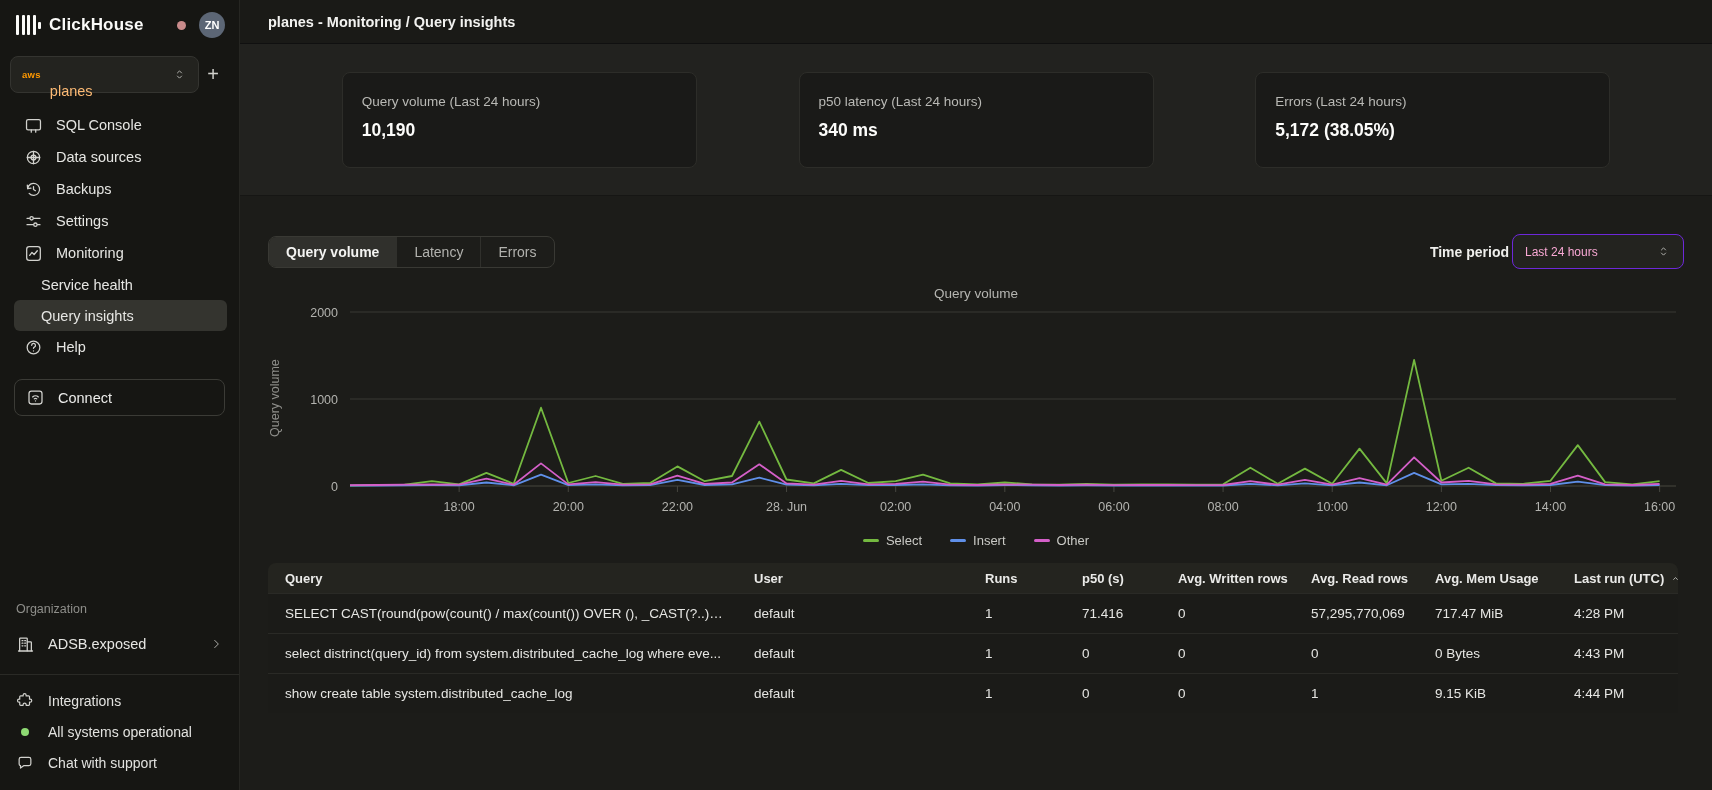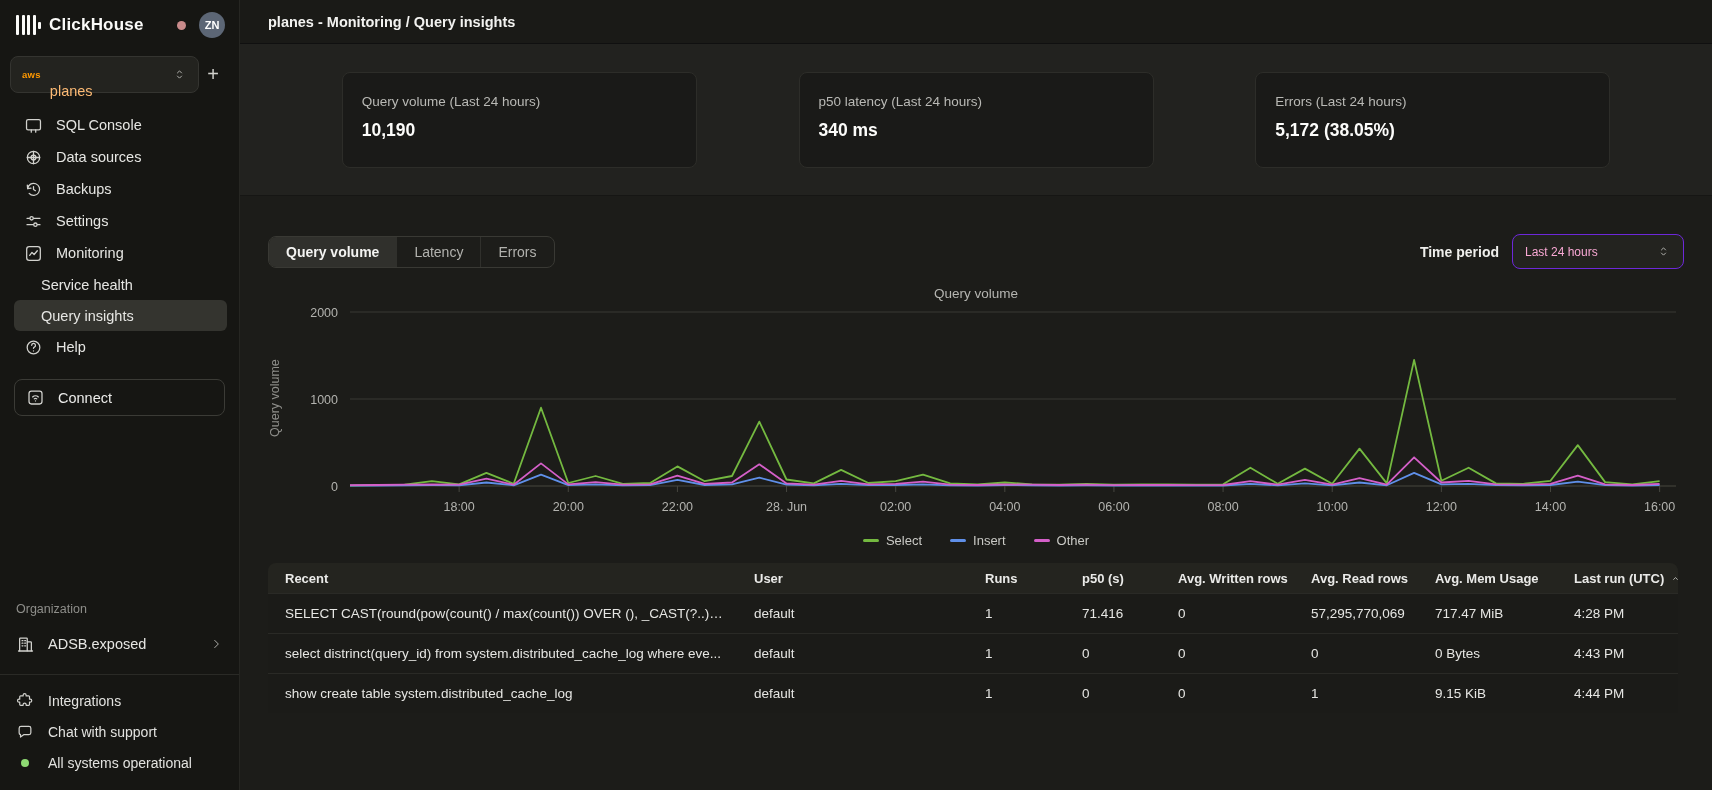--- a/index.html
+++ b/index.html
@@ -49,21 +49,21 @@
   .stats-band { height:152px; flex:none; background:#22221f; display:flex; align-items:center; justify-content:space-evenly; border-bottom:1px solid #161614; }
   .stat-card { width:355px; height:96px; background:#1a1a18; border:1px solid #2d2d29; border-radius:8px; padding:21px 19px; }
   .stat-label { font-size:13.5px; color:#b9b9b5; }
   .stat-value { font-size:17.5px; font-weight:700; color:#fcfcfa; margin-top:11px; }
   .content { flex:1; padding:0 28px; display:flex; flex-direction:column; min-height:0; }
   .controls-row { display:flex; align-items:center; justify-content:space-between; margin-top:38px; }
   .tab-group { display:inline-flex; border:1px solid #393934; border-radius:8px; overflow:hidden; background:#1d1d1a; }
   .tab { padding:7px 17px; font-size:14px; color:#b2b2ae; border-left:1px solid #30302c; }
   .tab:first-child { border-left:none; }
   .tab.active { background:#30302c; color:#f4f4f2; font-weight:600; }
-  .time-wrap { display:flex; align-items:center; gap:13px; }
+  .time-wrap { display:flex; align-items:center; gap:3px; }
   .time-label { font-size:14px; font-weight:700; color:#efefec; }
   .select-box { display:flex; align-items:center; justify-content:space-between; width:172px; height:35px; background:#23231f; border:1px solid #6d28d9; border-radius:8px; padding:0 12px; font-size:12px; color:#f9a8d4; }
 
   .chart-title { text-align:center; font-size:13.5px; color:#b5b5b1; margin-top:17px; }
   .chart-flex { display:flex; margin-top:5px; }
   .ylabel-col { width:18px; flex:none; display:flex; }
   .ylabel { writing-mode:vertical-rl; transform:rotate(180deg); font-size:12.5px; color:#8f8f8b; height:185px; display:flex; justify-content:center; }
   .legend { display:flex; justify-content:center; gap:28px; margin-top:2px; height:20px; align-items:center; }
   .legend-item { display:flex; align-items:center; gap:7px; }
   .legend-dash { width:16px; height:3px; border-radius:1.5px; }
@@ -226,31 +226,31 @@
       <div class="footer-item" data-interactable="true">
         <span class="nav-icon" data-interactable="false" style="align-items: center;">
           <svg viewBox="0 0 24 24" width="18" height="18" fill="none" stroke="currentColor" stroke-width="1.6" stroke-linecap="round" stroke-linejoin="round" data-interactable="false">
             <path d="M9.5 4.2a2 2 0 0 1 4 0v1h3.3a1.2 1.2 0 0 1 1.2 1.2v3.1h1a2 2 0 0 1 0 4h-1v3.1a1.2 1.2 0 0 1-1.2 1.2h-3.3v-1a2 2 0 0 0-4 0v1H6.2A1.2 1.2 0 0 1 5 16.6v-3.1H4a2 2 0 0 1 0-4h1V6.4a1.2 1.2 0 0 1 1.2-1.2h3.3v-1z"></path>
           </svg>
         </span>
         <span data-interactable="false">Integrations</span>
       </div>
       <div class="footer-item" data-interactable="true">
         <span class="nav-icon" data-interactable="false" style="align-items: center;">
+          <span class="status-dot" data-interactable="false" style="background: rgb(142, 217, 115);"></span>
+        </span>
+        <span data-interactable="false">All systems operational</span>
+      </div>
+      <div class="footer-item" data-interactable="true">
+        <span class="nav-icon" data-interactable="false" style="align-items: center;">
           <svg viewBox="0 0 24 24" width="18" height="18" fill="none" stroke="currentColor" stroke-width="1.6" stroke-linecap="round" stroke-linejoin="round" data-interactable="false">
             <path d="M4.2 7.1a2.5 2.5 0 0 1 2.5-2.5h10.6a2.5 2.5 0 0 1 2.5 2.5v6a2.5 2.5 0 0 1-2.5 2.5H10.2L6 18.8v-3.2A2.5 2.5 0 0 1 4.2 13V7.1z"></path>
           </svg>
         </span>
         <span data-interactable="false">Chat with support</span>
-      </div>
-      <div class="footer-item" data-interactable="true">
-        <span class="nav-icon" data-interactable="false" style="align-items: center;">
-          <span class="status-dot" data-interactable="false" style="background: rgb(142, 217, 115);"></span>
-        </span>
-        <span data-interactable="false">All systems operational</span>
       </div>
     </div>
 </div>
 
 <div class="main" data-interactable="false">
   <div class="topbar" data-interactable="false">
     <span class="breadcrumb" data-interactable="false">planes - Monitoring / Query insights</span>
   </div>
 
   <div class="stats-band" data-interactable="false" id="stats-band">
@@ -342,21 +342,21 @@
         <div class="legend-item" data-interactable="true">
           <span class="legend-dash" data-interactable="false" style="background: rgb(212, 95, 200);"></span>
           <span class="legend-label" data-interactable="false">Other</span>
         </div>
       </div>
 
 
     <div class="tbl" data-interactable="false">
       <div class="tbl-header grid-cols" data-interactable="false" id="tbl-header">
           <div class="th" data-interactable="true">
-            <span data-interactable="false">Recent</span>
+            <span data-interactable="false">Query</span>
           </div>
           <div class="th" data-interactable="true">
             <span data-interactable="false">User</span>
           </div>
           <div class="th" data-interactable="true">
             <span data-interactable="false">Runs</span>
           </div>
           <div class="th" data-interactable="true">
             <span data-interactable="false">p50 (s)</span>
           </div>

